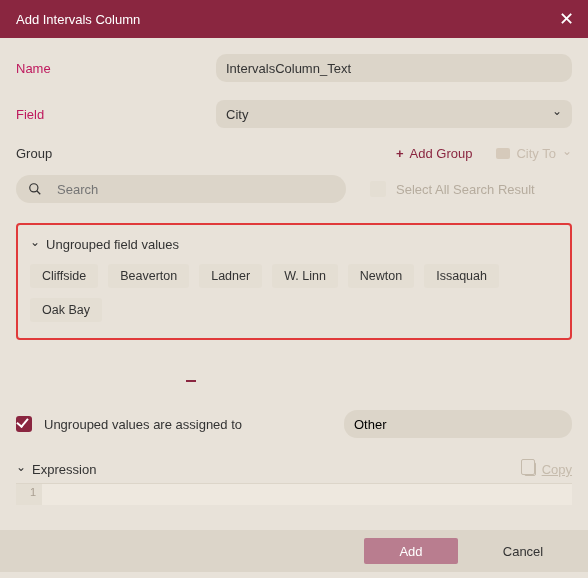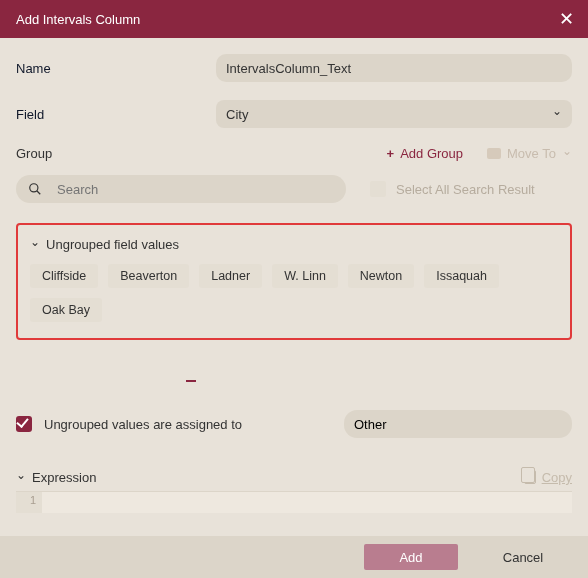--- a/index.html
+++ b/index.html
@@ -4,21 +4,21 @@
 <style>
   * { box-sizing: border-box; margin: 0; padding: 0; font-family: "Segoe UI", Arial, sans-serif; }
   body { width: 588px; height: 578px; background: #e8e2d9; overflow: hidden; font-size: 13px; color: #333; }
 
   .titlebar { background: #8a2640; height: 38px; display: flex; align-items: center; justify-content: space-between; padding: 0 14px 0 16px; color: #fff; }
   .close-x { font-size: 18px; cursor: pointer; line-height: 1; }
 
   .body { padding: 16px; }
 
   .row { display: flex; align-items: center; margin-bottom: 18px; }
-  .row .label { width: 200px; font-size: 13px; color: #0f172a; }
+  .row .label { width: 200px; font-size: 13px; color: #be185d; }
   .text-input { flex: 1; height: 28px; background: #dcd5c9; border: none; border-radius: 10px; padding: 0 10px; font-size: 13px; color: #333; }
   .select-wrap { flex: 1; position: relative; }
   .select { width: 100%; height: 28px; background: #dcd5c9; border: none; border-radius: 8px; padding: 0 10px; font-size: 13px; color: #333; display: flex; align-items: center; justify-content: space-between; cursor: pointer; }
 
   .group-row { display: flex; align-items: center; margin-bottom: 14px; }
   .group-row .label { width: 200px; }
   .group-actions { flex: 1; display: flex; justify-content: flex-end; align-items: center; gap: 24px; }
   .add-group { color: #8a2640; font-size: 13px; display: flex; align-items: center; gap: 6px; cursor: pointer; }
   .move-to { color: #c8bcae; font-size: 13px; display: flex; align-items: center; gap: 6px; cursor: default; }
   .folder-icon { display:inline-block; width:14px; height:11px; background:#d6cabb; border-radius:2px; position:relative; }
@@ -36,31 +36,31 @@
 
   .gap-big { height: 70px; position: relative; }
   .tiny-dash { position: absolute; left: 170px; top: 40px; width: 10px; height: 2px; background: #8a2640; }
 
   .assign-row { display: flex; align-items: center; gap: 12px; }
   .chk { width: 16px; height: 16px; background: #8a2640; border-radius: 3px; position: relative; cursor: pointer; flex-shrink: 0; }
   .chk::after { content: ""; position: absolute; left: 3px; top: 0px; width: 5px; height: 9px; border: solid #fff; border-width: 0 2px 2px 0; transform: rotate(40deg); }
   .assign-row .label-text { flex: 1; font-size: 13px; }
   .assign-input { width: 228px; height: 28px; background: #dcd5c9; border: none; border-radius: 13px; padding: 0 10px; font-size: 13px; }
 
-  .expr-row { display: flex; align-items: center; justify-content: space-between; margin-top: 32px; margin-bottom: 6px; }
+  .expr-row { display: flex; align-items: center; justify-content: space-between; margin-top: 24px; margin-bottom: 6px; }
   .expr-toggle { display: flex; align-items: center; gap: 6px; cursor: pointer; font-size: 13px; }
   .copy-btn { color: #c5bbac; font-size: 13px; display: flex; align-items: flex-start; gap: 6px; cursor: pointer; text-decoration: underline; }
   .copy-icon { width: 12px; height: 14px; border: 1.5px solid #c5bbac; border-radius: 2px; position: relative; }
   .copy-icon::after { content:""; position:absolute; left:-4px; top:-4px; width:12px; height:14px; border:1.5px solid #c5bbac; border-radius:2px; background:#e8e2d9;}
 
   .code-area { background: #eee8df; height: 22px; border-top:1px solid #dcd5c9; display:flex; }
   .gutter { width: 26px; background:#e4ded3; color:#a89e90; font-size:11px; text-align:right; padding:2px 6px 0 0; }
   .code-line { flex:1; }
 
-  .footer { position: absolute; bottom: 0; left: 0; width: 588px; height: 42px; background: #dcd5c9; display: flex; align-items: center; justify-content: flex-end; gap: 18px; padding-right: 18px; }
+  .footer { position: absolute; bottom: 6px; left: 0; width: 588px; height: 42px; background: #dcd5c9; display: flex; align-items: center; justify-content: flex-end; gap: 18px; padding-right: 18px; }
   .btn { width: 94px; height: 26px; display: flex; align-items: center; justify-content: center; font-size: 13px; border-radius: 2px; cursor: pointer; }
   .btn-primary { background: #b97d8f; color: #fff; }
   .btn-secondary { background: transparent; color: #333; }
 
   .chev { font-size: 12px; }
   .chev-down::before { content: "\2304"; position:relative; top:-3px;}
 </style>
 </head>
 <body>
 
@@ -88,21 +88,21 @@
 
   <div class="group-row">
     <div class="label">Group</div>
     <div class="group-actions">
       <div class="add-group">
         <span style="font-weight:bold;">+</span>
         <span>Add Group</span>
       </div>
       <div class="move-to">
         <span class="folder-icon"></span>
-        <span>Move To</span>
+        <span>City To</span>
         <span class="chev chev-down"></span>
       </div>
     </div>
   </div>
 
   <div class="search-row">
     <div class="search-box">
       <svg width="14" height="14" viewBox="0 0 24 24">
           <circle cx="10" cy="10" r="7" fill="none" stroke="#333" stroke-width="2"></circle>
           <line x1="15" y1="15" x2="21" y2="21" stroke="#333" stroke-width="2"></line>

